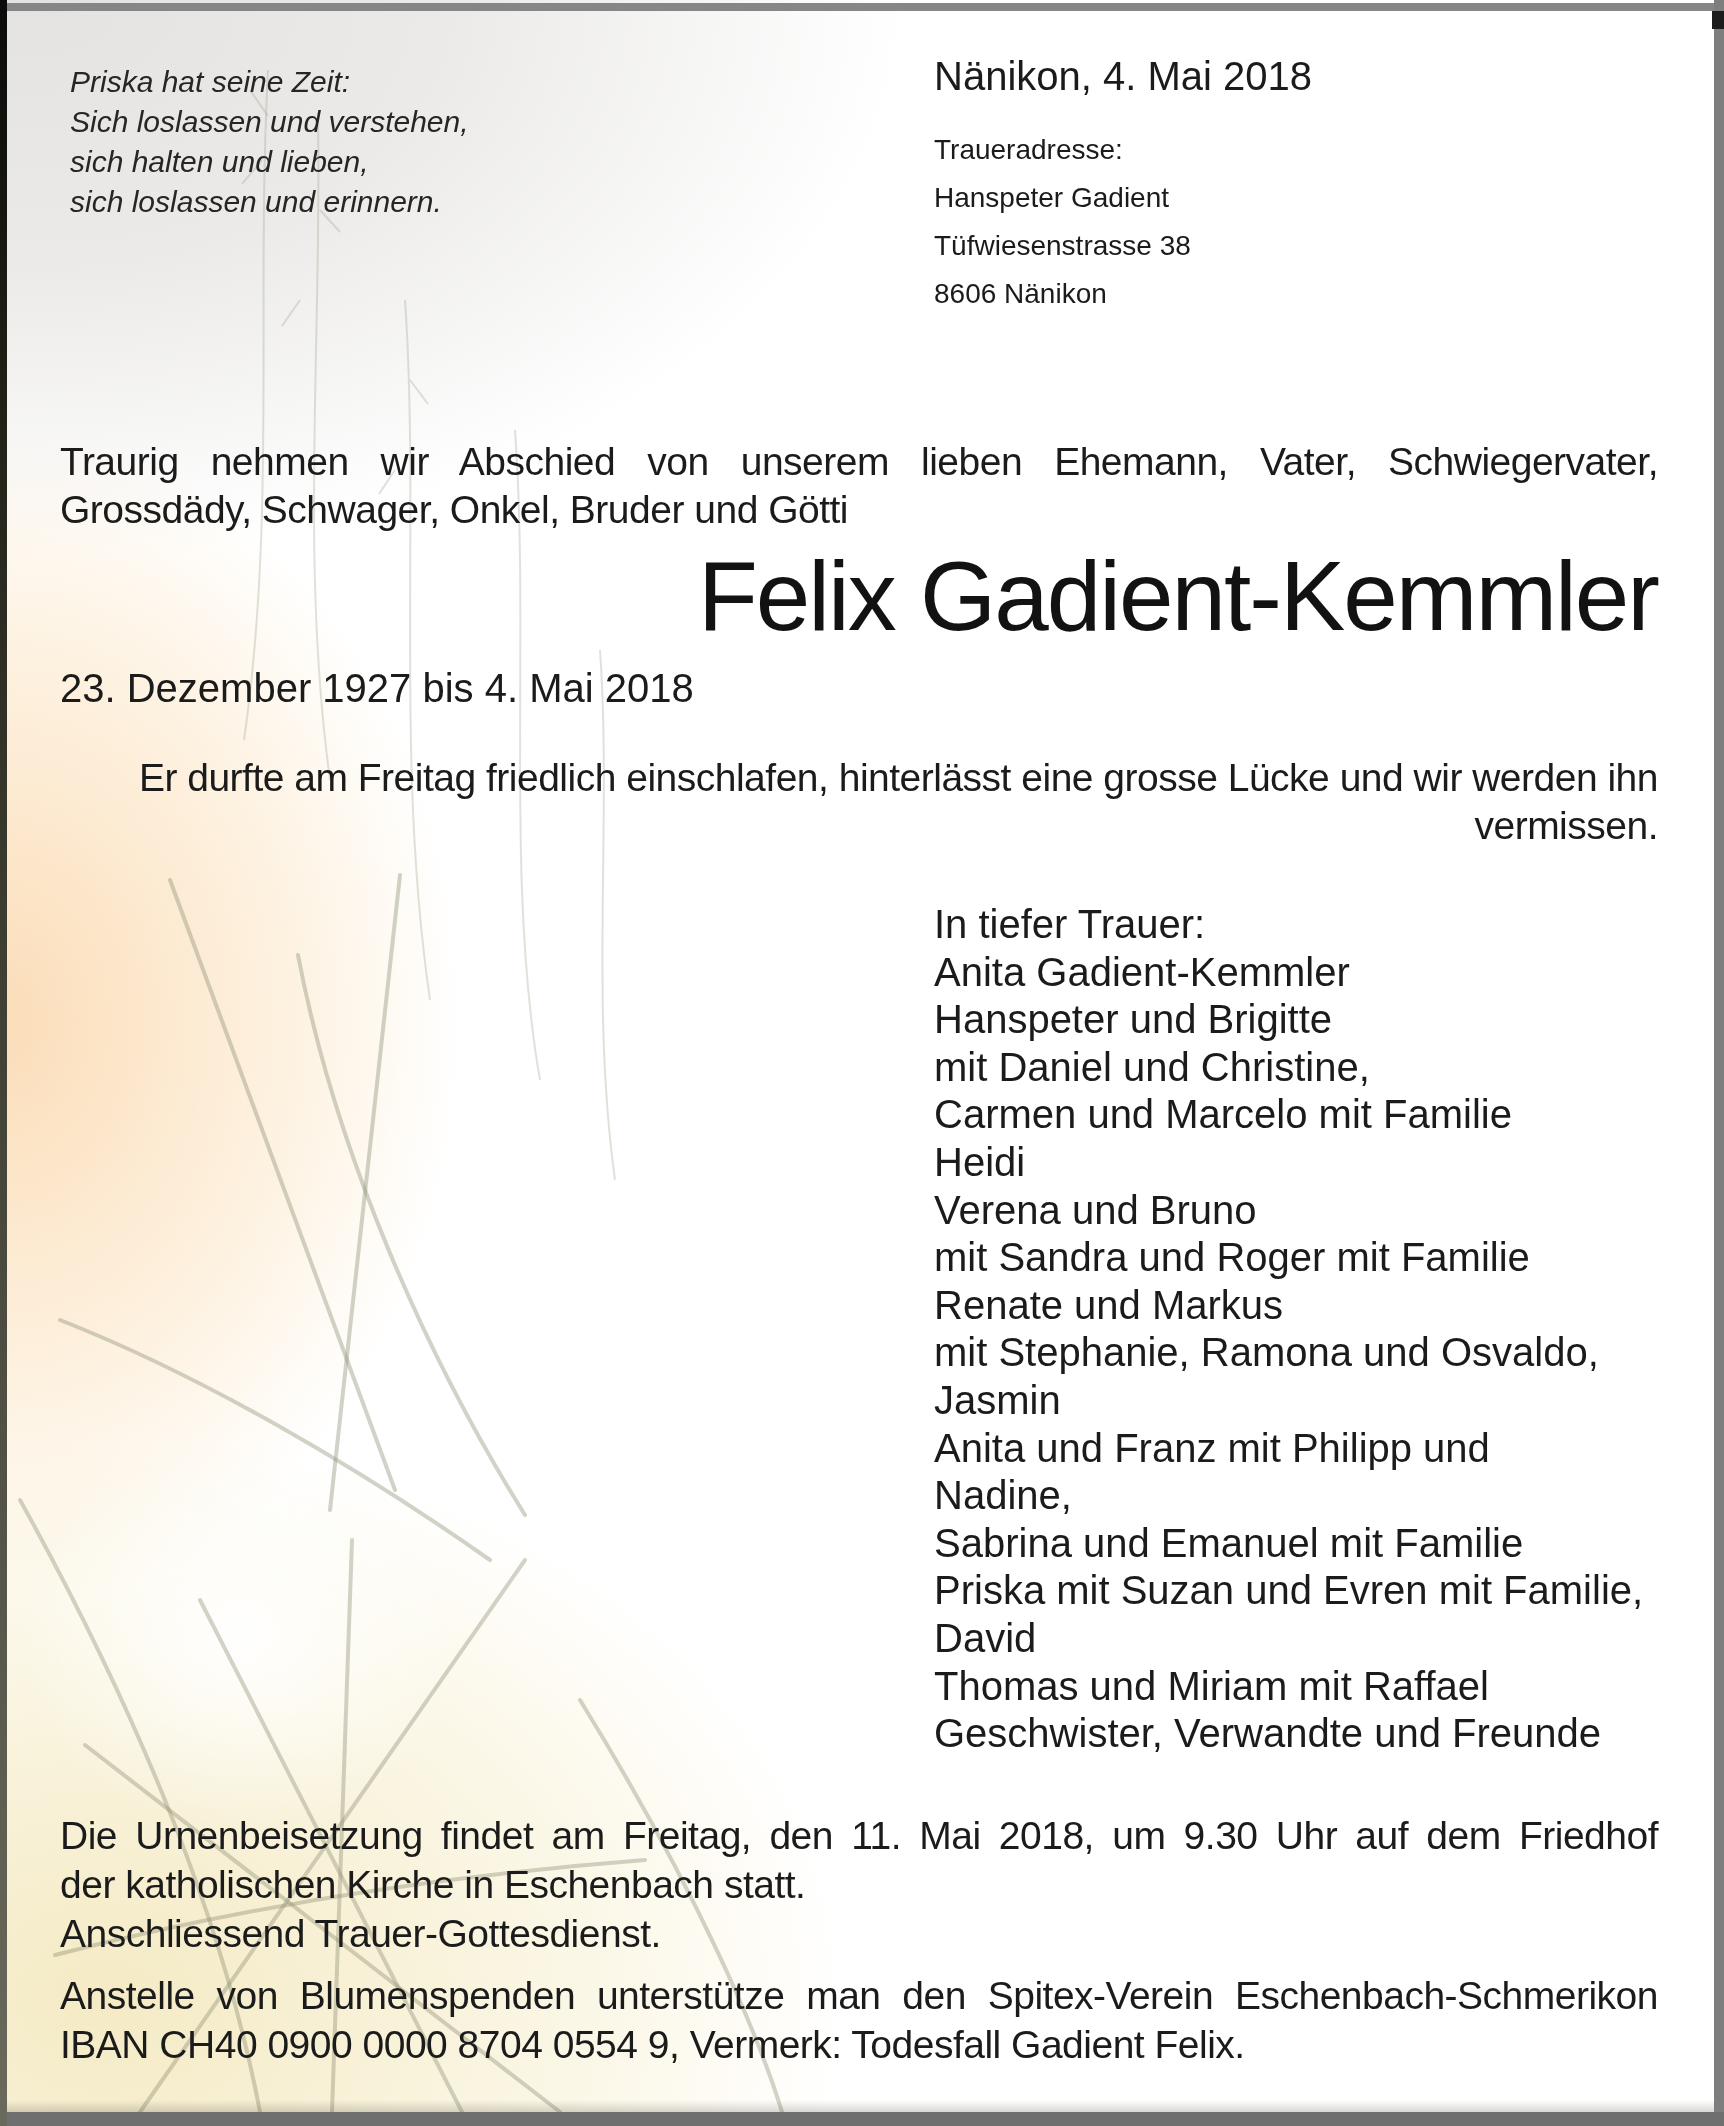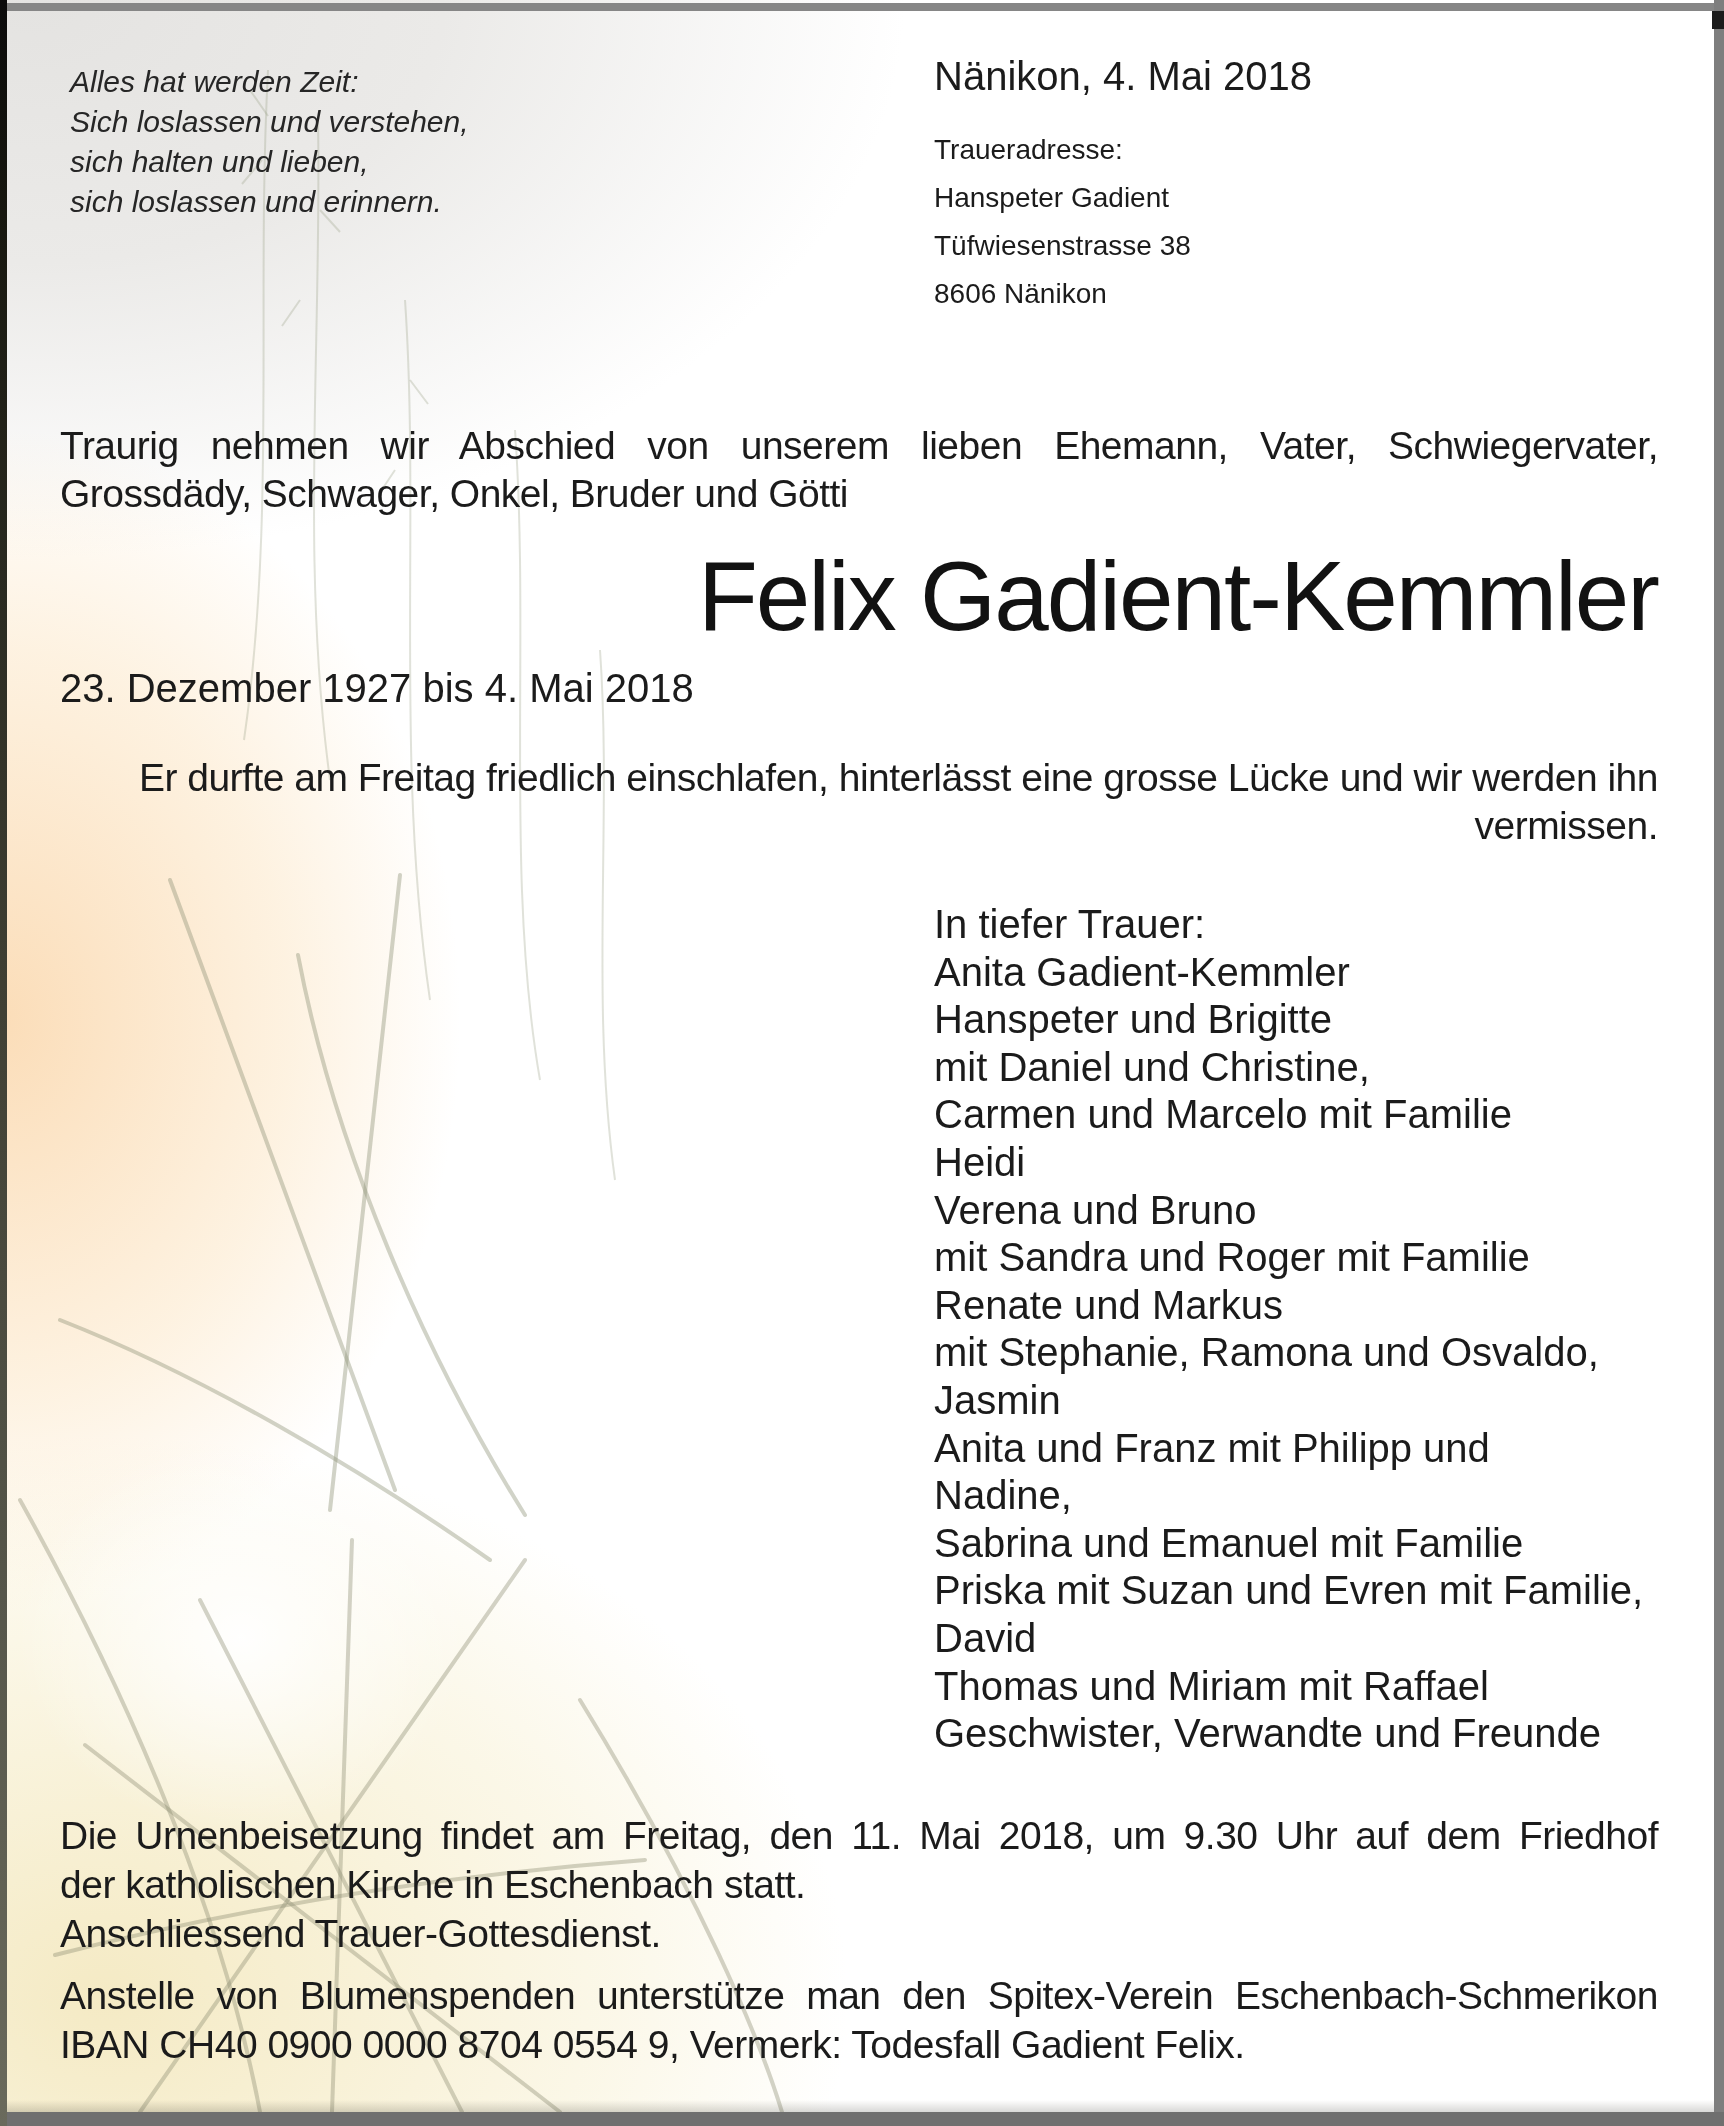--- a/index.html
+++ b/index.html
@@ -30,21 +30,21 @@
 
   .block { position:absolute; }
   .line  { white-space:nowrap; }
   .just  { white-space:normal; text-align:justify; text-align-last:justify; text-justify:inter-word; }
 
   .epigraph { left:70px; top:62px; font-size:30px; line-height:40px; font-style:italic; color:#262626; }
 
   .loc-date { left:934px; top:52px;  font-size:40px; line-height:48px; }
   .address  { left:934px; top:126px; font-size:28px; line-height:48px; }
 
-  .intro    { left:60px; top:422px; width:1598px; font-size:39px; line-height:48px; letter-spacing:-0.5px; }
+  .intro    { left:60px; top:438px; width:1598px; font-size:39px; line-height:48px; letter-spacing:-0.5px; }
   .deceased { left:60px; top:543px; width:1598px; text-align:right; font-size:98px; line-height:1.1;
               letter-spacing:-2px; color:#121212; }
   .lifedates{ left:60px; top:664px; width:1598px; text-align:left; font-size:40px; line-height:48px; }
 
   .message  { left:60px; top:754px; width:1598px; font-size:39px; line-height:48px; letter-spacing:-0.5px;text-align:right; }
 
   .mourners { left:934px; top:901px; font-size:40px; line-height:47.6px; }
 
   .funeral  { left:60px; top:1811px; width:1598px; font-size:39px; line-height:49px; letter-spacing:-0.5px; }
   .donation { left:60px; top:1971px; width:1598px; font-size:39px; line-height:49px; letter-spacing:-0.5px; }
@@ -74,21 +74,21 @@
       <path d="M 85 1745 L 560 2112"></path>
       <path d="M 332 2112 L 352 1540"></path>
       <path d="M 55 1955 C 250 1905, 450 1875, 645 1860"></path>
       <path d="M 200 1600 L 462 2112"></path>
       <path d="M 580 1700 C 700 1895, 760 2040, 782 2112"></path>
       <path d="M 20 1500 C 120 1680, 220 1900, 260 2112"></path>
     </g>
   </svg>
 
   <div class="block epigraph">
-    <div class="line">Alles hat werden Zeit:</div>
+    <div class="line">Priska hat seine Zeit:</div>
     <div class="line">Sich loslassen und verstehen,</div>
     <div class="line">sich halten und lieben,</div>
     <div class="line">sich loslassen und erinnern.</div>
   </div>
 
   <div class="block loc-date line">Nänikon, 4. Mai 2018</div>
 
   <div class="block address">
     <div class="line">Traueradresse:</div>
     <div class="line">Hanspeter Gadient</div>

